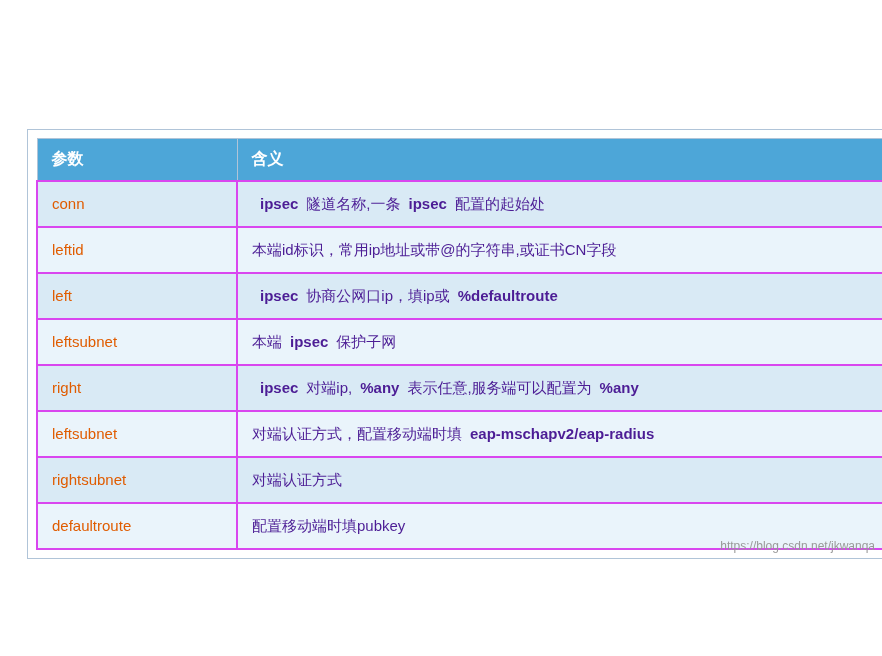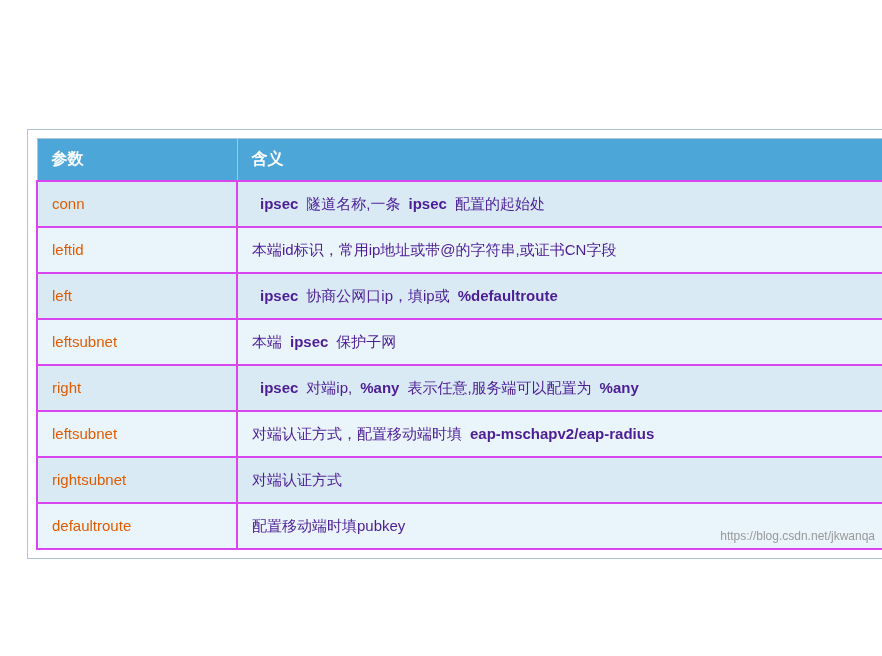--- a/index.html
+++ b/index.html
@@ -51,21 +51,21 @@
       width: 200px;
     }
     .desc-cell {
       color: #4c1d95;
     }
     .bold-part {
       font-weight: bold;
     }
     .watermark {
       position: absolute;
-      bottom: 16px;
+      bottom: 6px;
       right: 12px;
       font-size: 12px;
       color: #999;
     }
     .table-container {
       position: relative;
     }
   </style>
 </head>
 <body>

